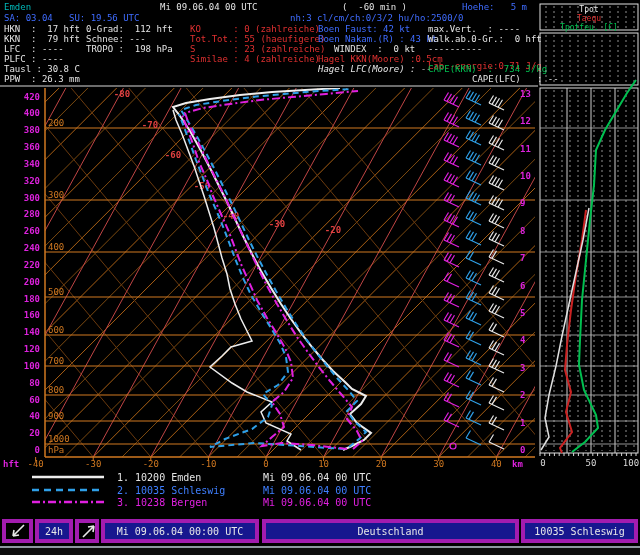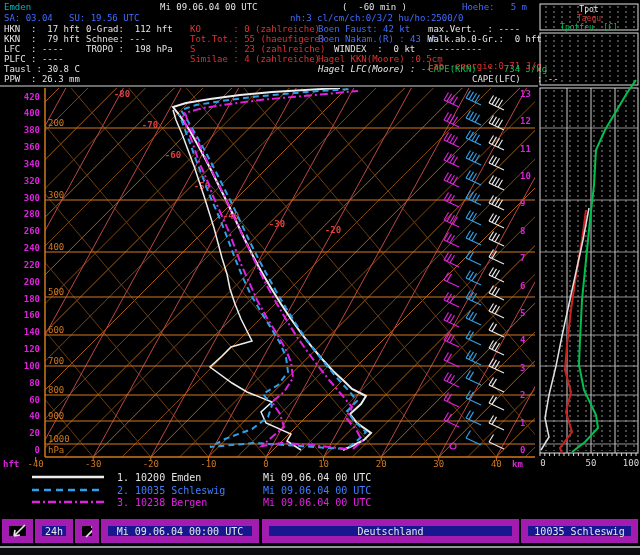--- a/index.html
+++ b/index.html
@@ -1,21 +1,21 @@
 <!DOCTYPE html>
 <html><head>
 <meta charset="utf-8">
 <style>
   html,body{margin:0;padding:0;background:#222;}
   .app{position:relative;width:640px;height:555px;background:#000;overflow:hidden;
        font-family:"DejaVu Sans Mono","Liberation Mono",monospace;}
   .hdr-item{position:absolute;font-size:9px;line-height:10px;white-space:pre;letter-spacing:0;}
   #gfx{position:absolute;left:0;top:0;}
   .sbar{position:absolute;left:0;top:517px;width:640px;height:29px;background:#000;}
-  .sbtn{position:absolute;top:2px;height:24px;background:#17178f;border:7px solid #a21caf;
+  .sbtn{position:absolute;top:2px;height:24px;background:#17178f;border:4px solid #a21caf;
         color:#e8e8e8;font-size:10px;display:flex;align-items:center;justify-content:center;
         box-sizing:border-box;cursor:default;}
   .sbtn.arrow{background:#000;}
   .winfoot{position:absolute;left:0;top:546px;width:640px;height:9px;background:#0d0d0d;
            border-top:2px solid #8f98a0;}
 </style>
 </head>
 <body>
 
 <div class="app">

